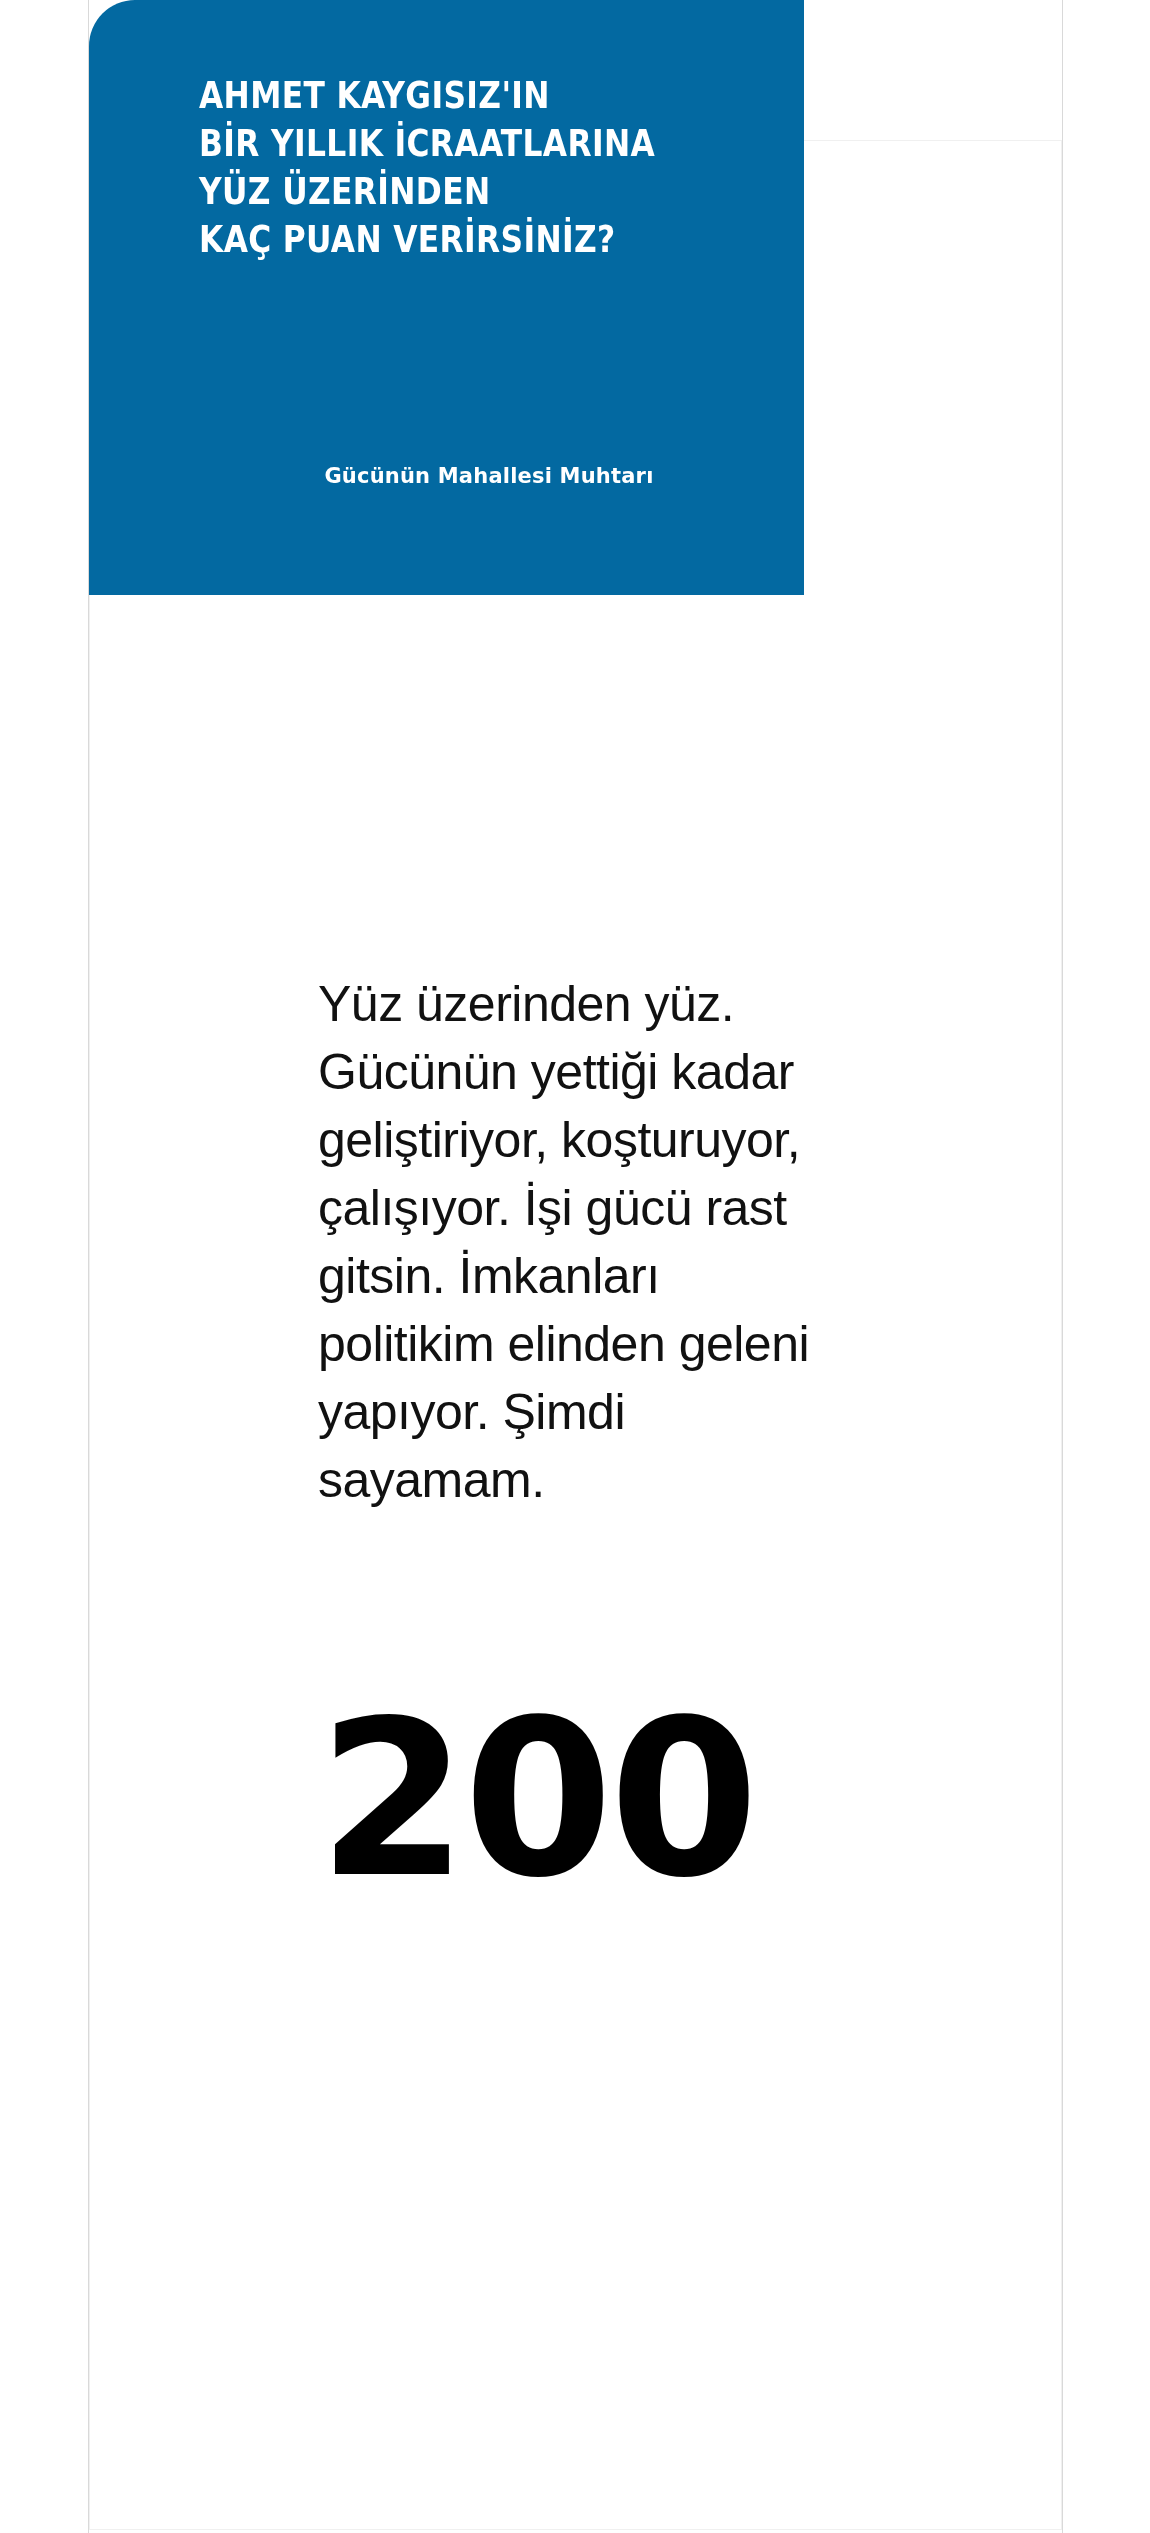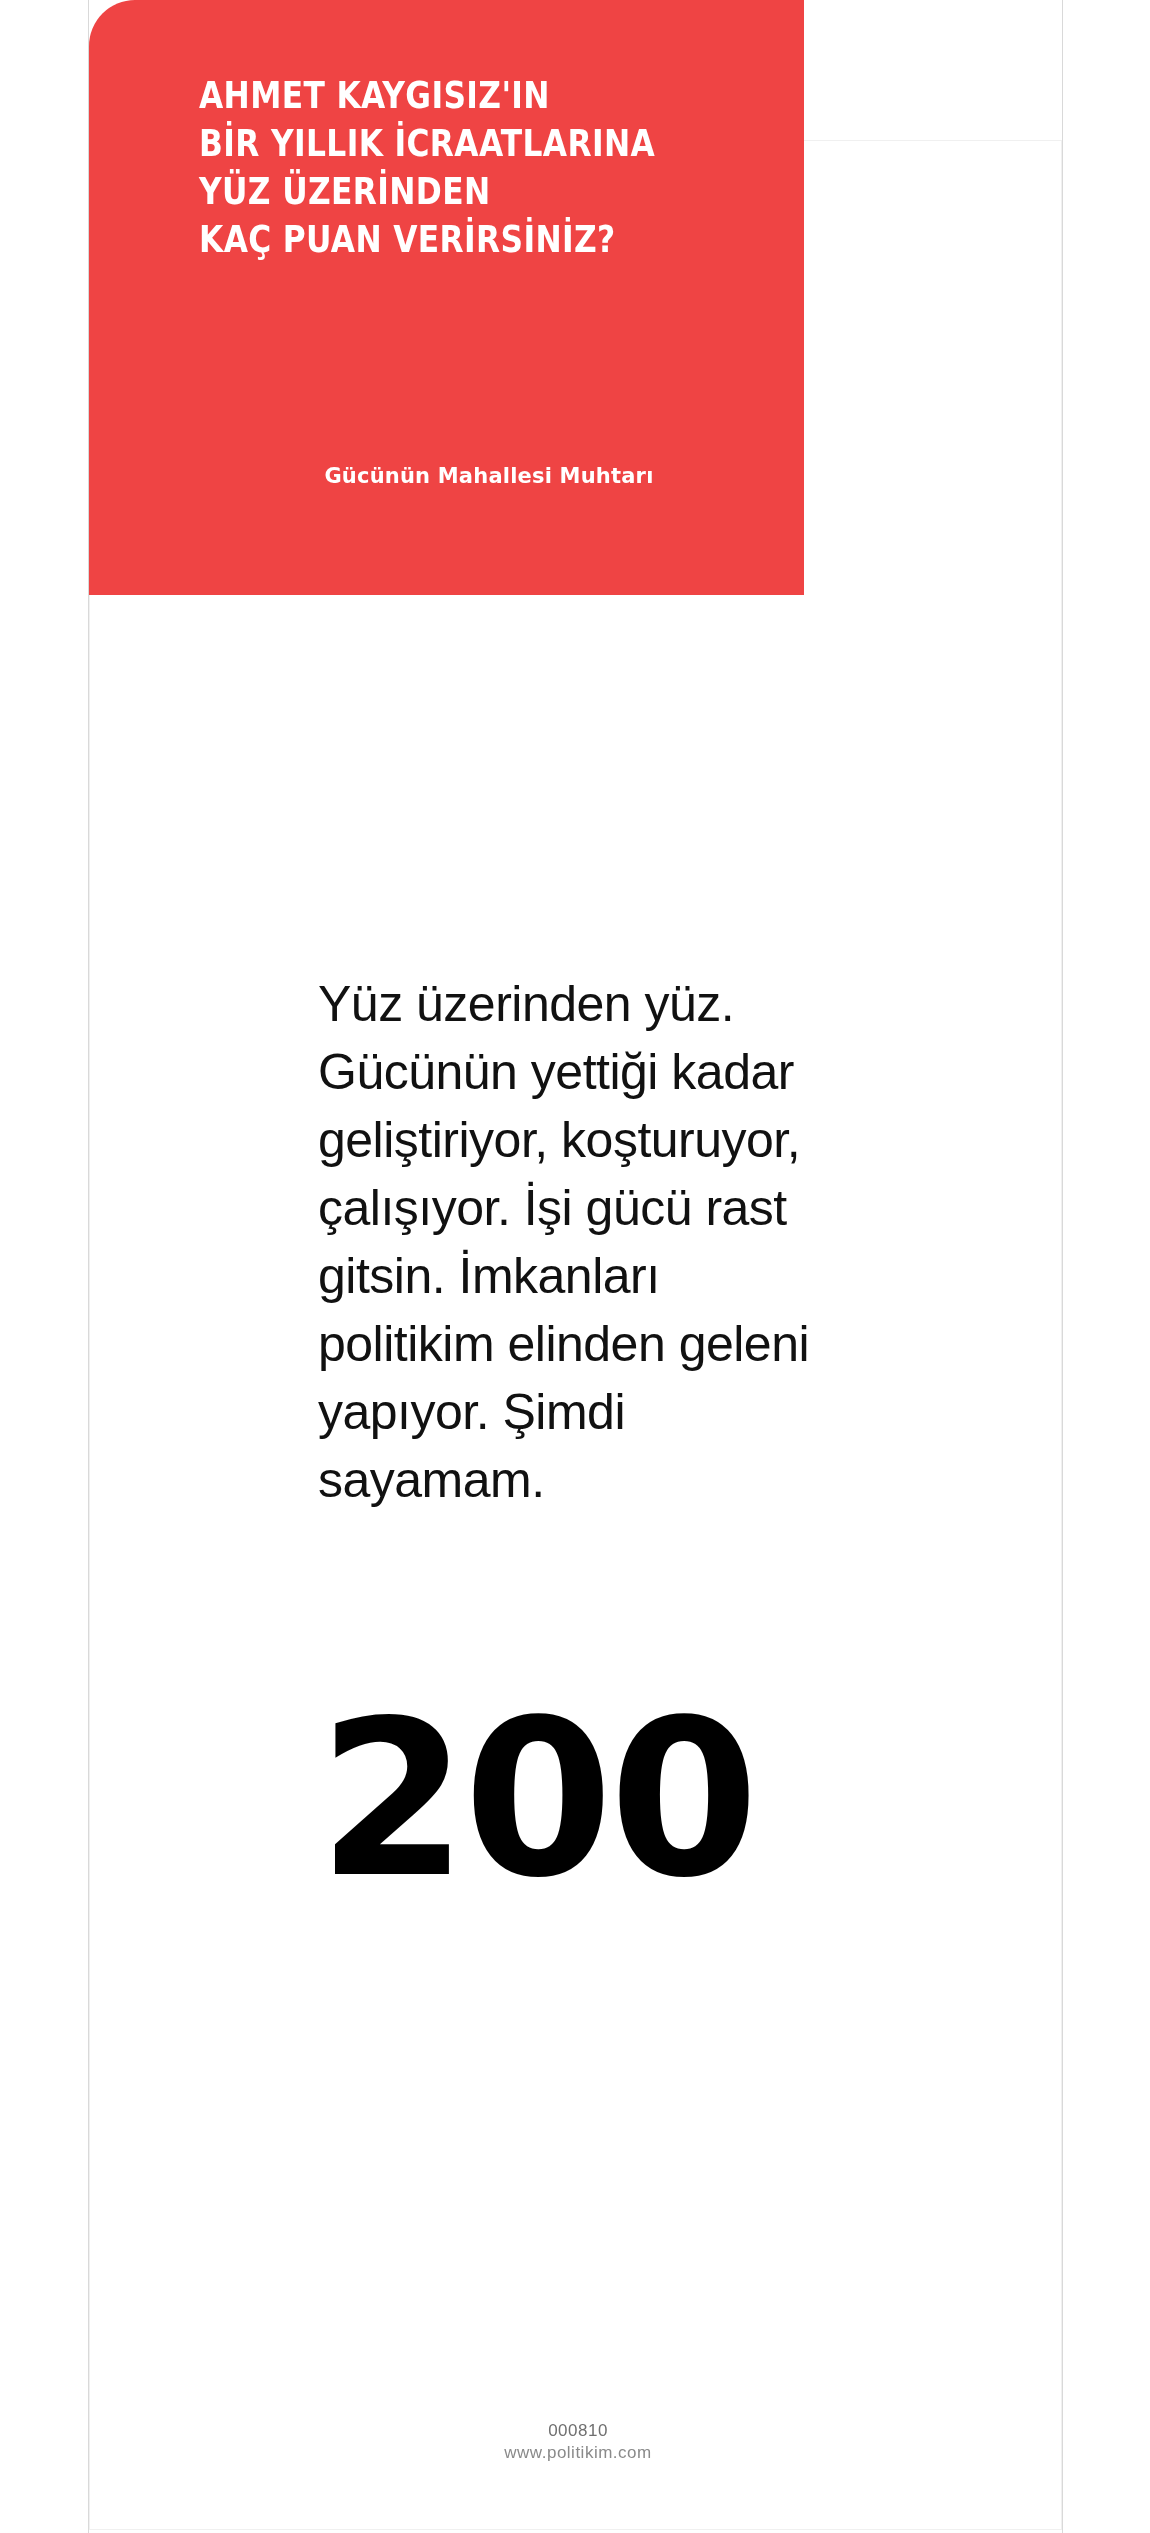--- a/index.html
+++ b/index.html
@@ -46,21 +46,21 @@
     box-shadow: 0 0 0 1px #f0f0f0 inset;
   }
 
   
   .red-block {
     position: absolute;
     left: 89px;
     top: 0;
     width: 715px;
     height: 595px;
-    background: #ef4444;
+    background: #0369a1;
     border-top-left-radius: 46px;
   }
 
   .headline {
     position: absolute;
     left: 110px;
     top: 72px;
     width: 580px;
     color: #ffffff;
     font-family: "DejaVu Sans", sans-serif;
@@ -155,18 +155,14 @@
     </div>
     <div class="subline">
       <div>Gücünün Mahallesi Muhtarı</div>
     </div>
   </div>
 
   <div class="answer">Yüz üzerinden yüz. Gücünün yettiği kadar geliştiriyor, koşturuyor, çalışıyor. İşi gücü rast gitsin. İmkanları politikim elinden geleni yapıyor. Şimdi sayamam.</div>
 
   <div class="score">200</div>
 
-  <div class="footer">
-    <div class="footer-code">000810</div>
-    <div class="footer-site">www.politikim.com</div>
-  </div>
 
 </div>
 
 </body></html>

